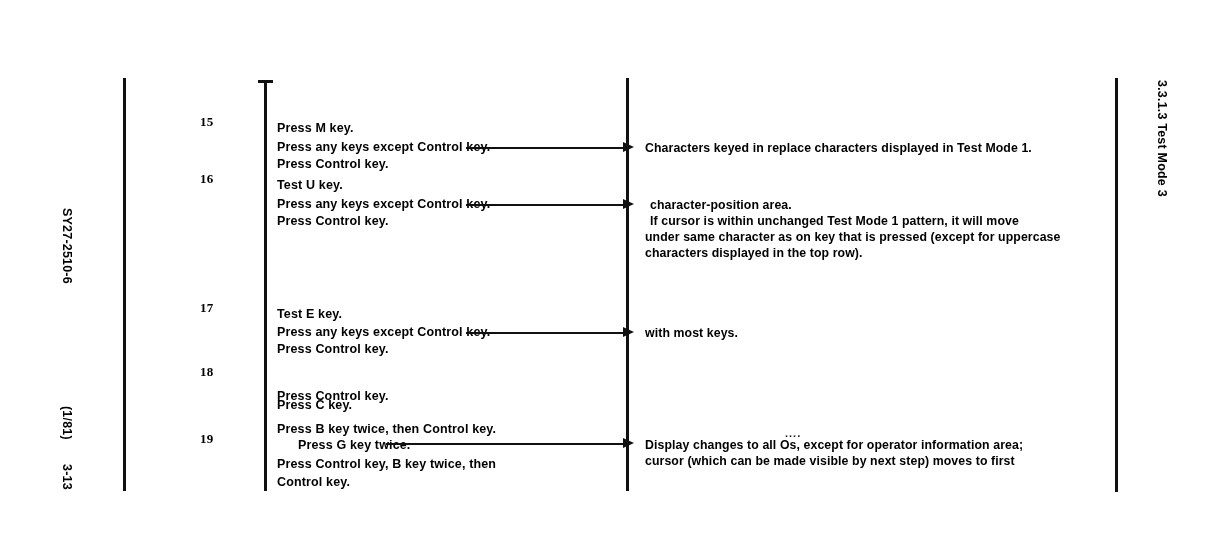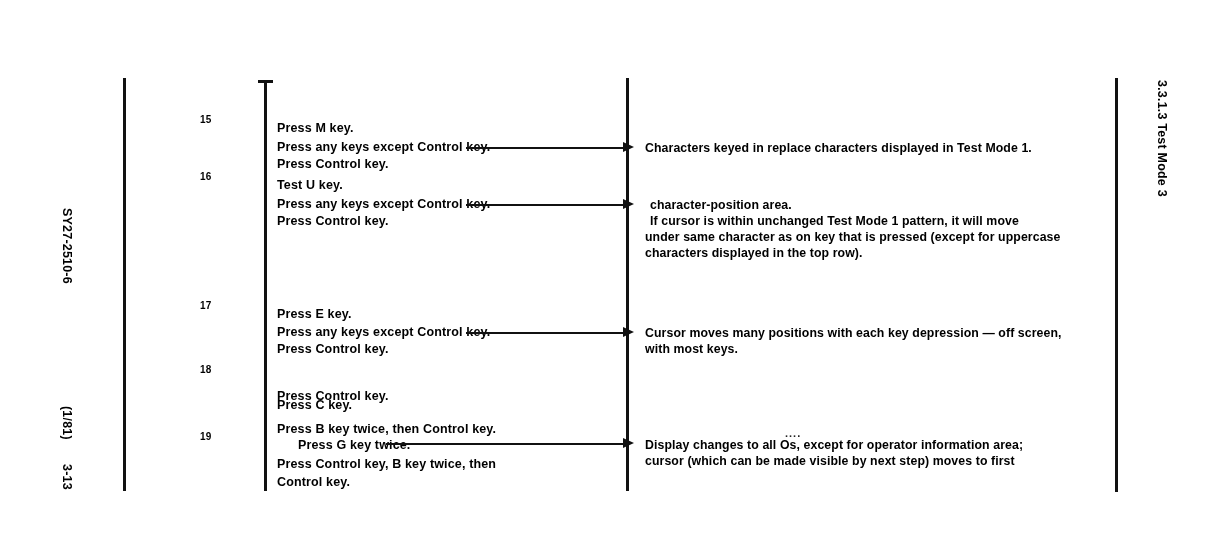--- a/index.html
+++ b/index.html
@@ -50,23 +50,24 @@
     transform: rotate(90deg);
   }
   .margin-doc-id   { left: 74px;  top: 208px; font-size: 12.5px; }
   .margin-date     { left: 74px;  top: 406px; font-size: 12.5px; }
   .margin-page     { left: 74px;  top: 464px; font-size: 12.5px; }
   .margin-section  { left: 1169px; top: 80px; font-size: 12.5px; }
 
   
   .step-num {
     position: absolute;
-    font-size: 10px;
+    font-size: 13px;
     font-weight: bold;
     letter-spacing: 0.2px;
+    font-family: Liberation Serif, serif;
   }
   .action-line {
     position: absolute;
     left: 277px;
     font-size: 12.5px;
     font-weight: bold;
     white-space: nowrap;
     letter-spacing: 0.15px;
   }
   .result-block {
@@ -141,27 +142,26 @@
   <div class="leader" style="left:466px; top:204px; width:162px;"></div>
   <div class="arrowhead" style="left:623px; top:199px;"></div>
   <div class="result-block" style="top:197px;">
     <span class="rline indent">character-position area.</span>
     <span class="rline indent">If cursor is within unchanged Test Mode 1 pattern, it will move</span>
     <span class="rline">under same character as on key that is pressed (except for uppercase</span>
     <span class="rline">characters displayed in the top row).</span>
   </div>
 
   <div class="step-num" style="left:200px; top:300px;">17</div>
-  <div class="action-line" style="top:307px;">Press E key.</div>
+  <div class="action-line" style="top:307px;">Test E key.</div>
   <div class="action-line" style="top:325px;">Press any keys except Control key.</div>
   <div class="action-line" style="top:342px;">Press Control key.</div>
   <div class="leader" style="left:466px; top:332px; width:162px;"></div>
   <div class="arrowhead" style="left:623px; top:327px;"></div>
   <div class="result-block" style="top:325px;">
-    <span class="rline">Cursor moves many positions with each key depression — off screen,</span>
     <span class="rline">with most keys.</span>
   </div>
 
   <div class="step-num" style="left:200px; top:364px;">18</div>
   <div class="action-line" style="top:371px;margin-top:27px;">Press C key.</div>
   <div class="action-line" style="top:389px;">Press Control key.</div>
   <div class="action-line" style="top:407px;margin-top:15px;">Press B key twice, then Control key.</div>
 
   <div class="step-num" style="left:200px; top:431px;">19</div>
   <div class="action-line" style="top:438px;padding-left:21px;">Press G key twice.</div>

